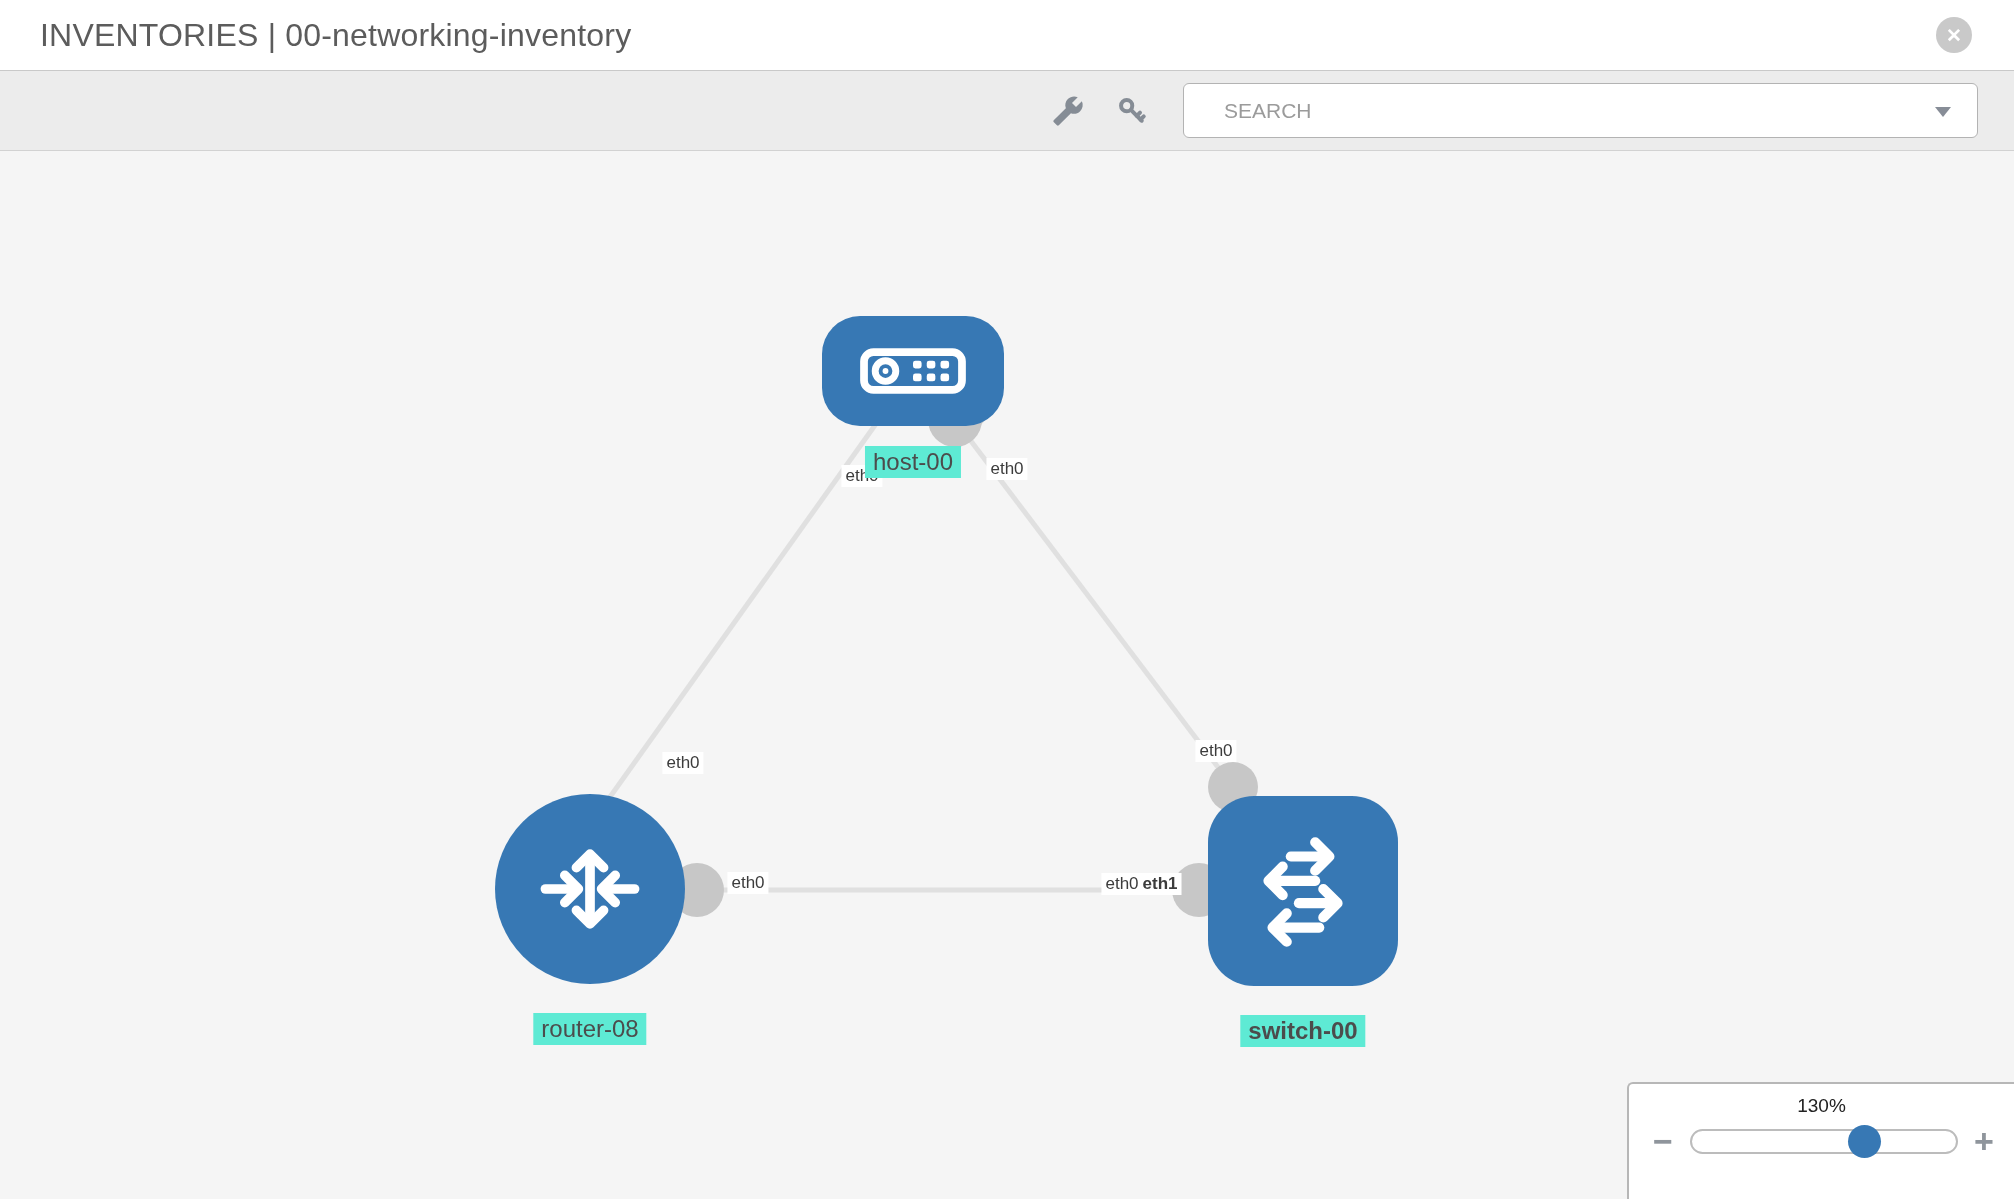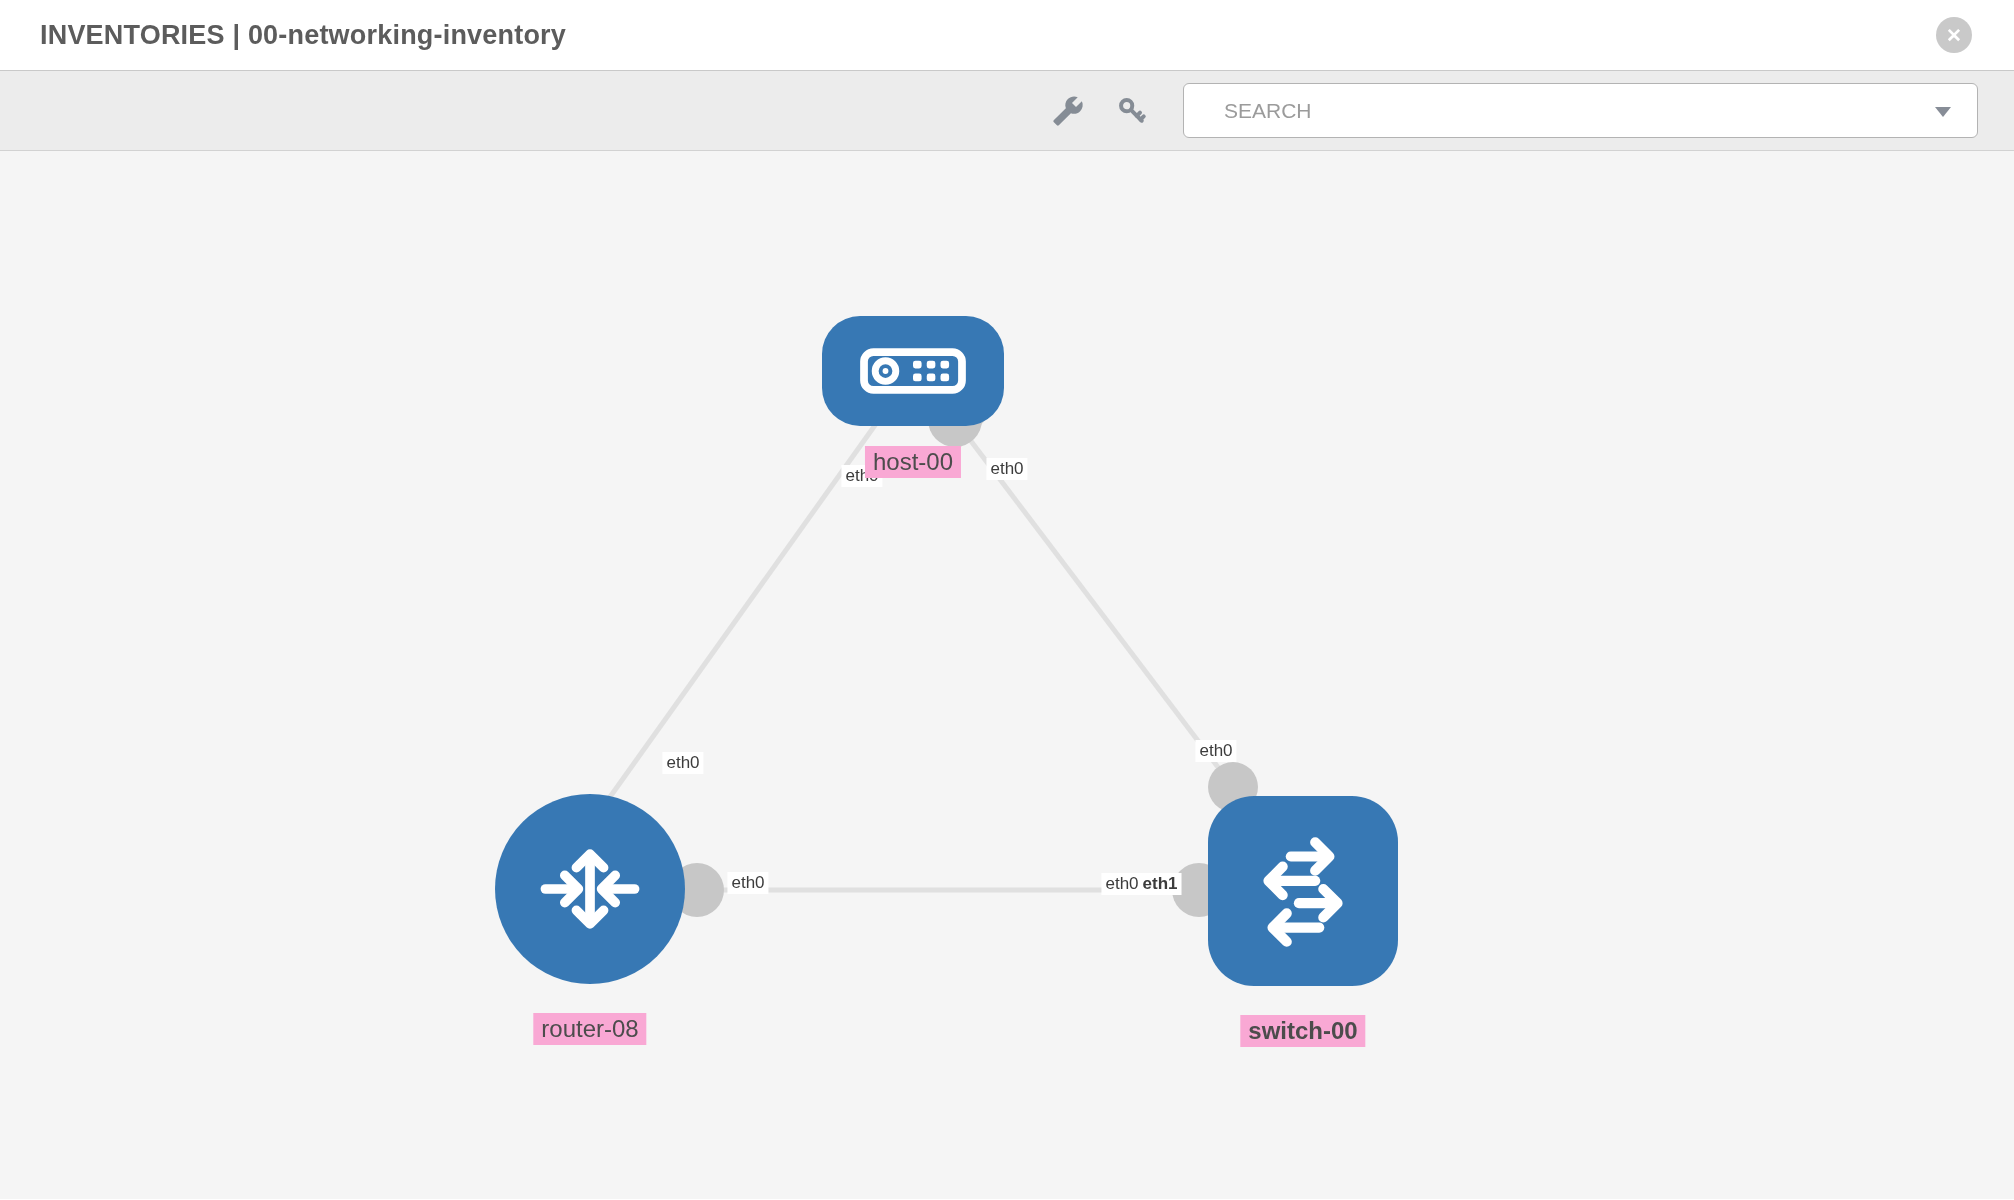--- a/index.html
+++ b/index.html
@@ -2,21 +2,21 @@
 <html><head>
 <meta charset="utf-8">
 <style>
   * { margin:0; padding:0; box-sizing:border-box; }
   html,body { width:2014px; height:1200px; overflow:hidden; background:#fff;
     font-family:"Liberation Sans", sans-serif; }
   #app { position:relative; width:2014px; height:1200px; }
 
   
   .header { position:relative; height:71px; background:#fff; border-bottom:1px solid #c9c9c9; }
-  .header-title { line-height:70px; padding-left:40px; font-size:27px; font-weight:700; color:#5c5c5c; letter-spacing:.2px; }
+  .header-title { line-height:70px; padding-left:40px; font-size:32px; font-weight:400; color:#5c5c5c; letter-spacing:.2px; }
   .close-btn { position:absolute; right:42px; top:17px; width:36px; height:36px; border-radius:50%;
     background:#c9c9c9; display:flex; align-items:center; justify-content:center; cursor:pointer; }
   .close-btn span { color:#fff; font-size:19px; font-weight:700; line-height:1; }
 
   
   .toolbar { position:relative; height:80px; background:#ececec; border-bottom:1px solid #d2d2d2; }
   .select-box { position:absolute; top:12px; height:55px; background:#fff; border:1px solid #b3b3b3;
     border-radius:6px; display:flex; align-items:center; color:#9b9b9b; font-size:21px; padding-left:17px; cursor:pointer; }
   .select-box .caret { position:absolute; right:26px; top:50%; margin-top:-4px; width:0; height:0;
     border-left:8px solid transparent; border-right:8px solid transparent; border-top:10px solid #878d97; }
@@ -30,21 +30,21 @@
   
   .canvas { position:relative; width:2014px; height:1048px; background:#f5f5f5; overflow:hidden; }
   .links-layer { position:absolute; left:0; top:0; width:100%; height:100%; z-index:1; }
   .port { position:absolute; width:54px; height:54px; border-radius:50%; background:#c7c7c7; z-index:2; }
   .node { position:absolute; background:#3778b4; z-index:4; cursor:pointer;
     display:flex; align-items:center; justify-content:center; }
   .node svg { display:block; }
   #node-host { left:822px; top:165px; width:182px; height:110px; border-radius:38px; }
   #node-router { left:495px; top:643px; width:190px; height:190px; border-radius:50%; }
   #node-switch { left:1208px; top:645px; width:190px; height:190px; border-radius:46px; }
-  .node-label { position:absolute; transform:translate(-50%,-50%); background:#f9a8d4; color:#4c4c4c;
+  .node-label { position:absolute; transform:translate(-50%,-50%); background:#5eead4; color:#4c4c4c;
     font-size:24px; padding:2px 8px; white-space:nowrap; z-index:6; }
   .if-label { position:absolute; transform:translate(-50%,-50%); background:#fff; color:#3c3c3c;
     font-size:17px; padding:1px 4px; white-space:nowrap; z-index:5; }
 
   
   .zoom-panel { position:absolute; left:1627px; top:931px; width:387px; height:117px; background:#fff;
     border-left:2px solid #b7b7b7; border-top:2px solid #b7b7b7; border-top-left-radius:6px; z-index:10; }
   .zoom-percent { text-align:center; font-size:19px; color:#222; margin-top:11px; }
   .zoom-row { display:flex; align-items:center; justify-content:space-between; padding:0 16px 0 20px; margin-top:9px; }
   .zoom-sign { font-size:34px; font-weight:700; color:#8f959c; line-height:30px; cursor:pointer; width:28px; text-align:center; }
@@ -147,15 +147,25 @@
     <div class="node-label" style="left:1303px; top:880px;font-weight:bold;">switch-00</div>
 
     <div class="if-label" style="left:862px; top:325px; z-index:4;">eth0</div>
     <div class="if-label" style="left:1007px; top:318px; z-index:4;">eth0</div>
     <div class="if-label" style="left:683px; top:612px;">eth0</div>
     <div class="if-label" style="left:1216px; top:600px;">eth0</div>
     <div class="if-label" style="left:748px; top:732px;">eth0</div>
     <div class="if-label" style="left:1122px; top:733px; z-index:5;">eth0</div>
     <div class="if-label" style="left:1160px; top:733px; z-index:6;font-weight:bold;">eth1</div>
 
+    <div class="zoom-panel">
+      <div class="zoom-percent">130%</div>
+      <div class="zoom-row">
+        <div class="zoom-sign">−</div>
+        <div class="zoom-track">
+          <div class="zoom-knob"></div>
+        </div>
+        <div class="zoom-sign">+</div>
+      </div>
+    </div>
 
   </div>
 </div>
 
 </body></html>

